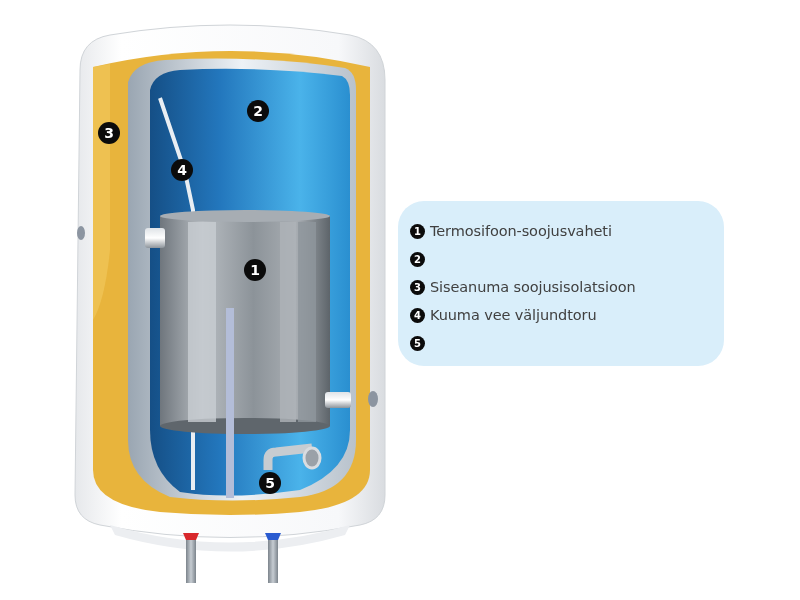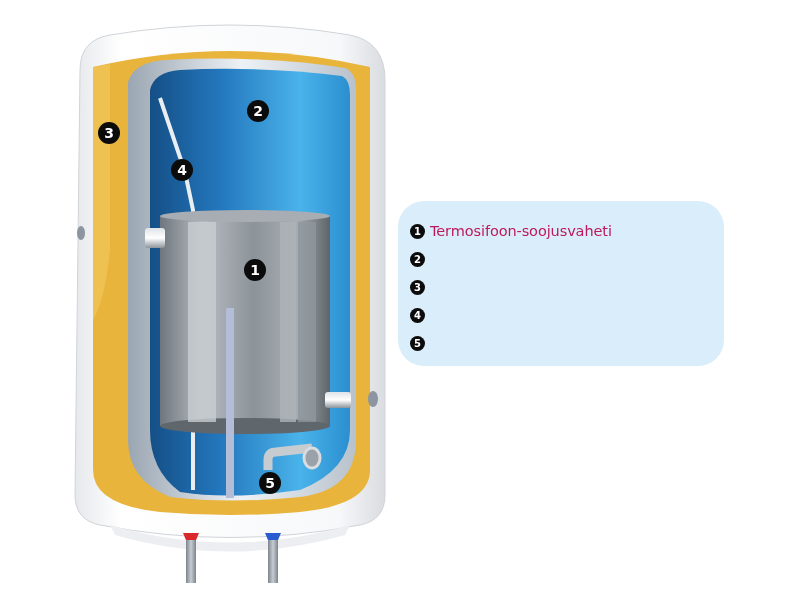--- a/index.html
+++ b/index.html
@@ -9,21 +9,21 @@
     position:absolute; left:398px; top:201px; width:326px; height:165px;
     background:#d9eefa; border-radius:26px;
   }
   .legend-list { position:absolute; left:12px; top:16px; margin:0; padding:0; list-style:none; }
   .legend-item { display:flex; align-items:center; height:28px; }
   .legend-num {
     width:15px; height:15px; border-radius:50%; background:#0b0b0b; color:#fff;
     font-size:10px; font-weight:bold; display:flex; align-items:center; justify-content:center;
     margin-right:5px; flex:none;
   }
-  .legend-label { font-size:14.5px; color:#be185d; letter-spacing:-0.1px; }
+  .legend-label { font-size:14.5px; color:#404040; letter-spacing:-0.1px; }
   .callout text { font-family:"DejaVu Sans", sans-serif; font-weight:bold; font-size:14px; fill:#fff; }
 </style>
 </head>
 <body>
 
 <svg id="diagram" viewBox="0 0 800 600" xmlns="http://www.w3.org/2000/svg">
   <defs>
     <linearGradient id="casingGrad" x1="0" x2="1" y1="0" y2="0">
       <stop offset="0" stop-color="#e6e8eb"></stop>
       <stop offset="0.15" stop-color="#ffffff"></stop>
@@ -124,21 +124,23 @@
   <ul class="legend-list">
     <li class="legend-item">
       <span class="legend-num">1</span>
       <span class="legend-label">Termosifoon-soojusvaheti</span>
     </li>
     <li class="legend-item">
       <span class="legend-num">2</span>
     </li>
     <li class="legend-item">
       <span class="legend-num">3</span>
+      <span class="legend-label">Siseanuma soojusisolatsioon</span>
     </li>
     <li class="legend-item">
       <span class="legend-num">4</span>
+      <span class="legend-label">Kuuma vee väljundtoru</span>
     </li>
     <li class="legend-item">
       <span class="legend-num">5</span>
     </li>
   </ul>
 </div>
 
 </body></html>

